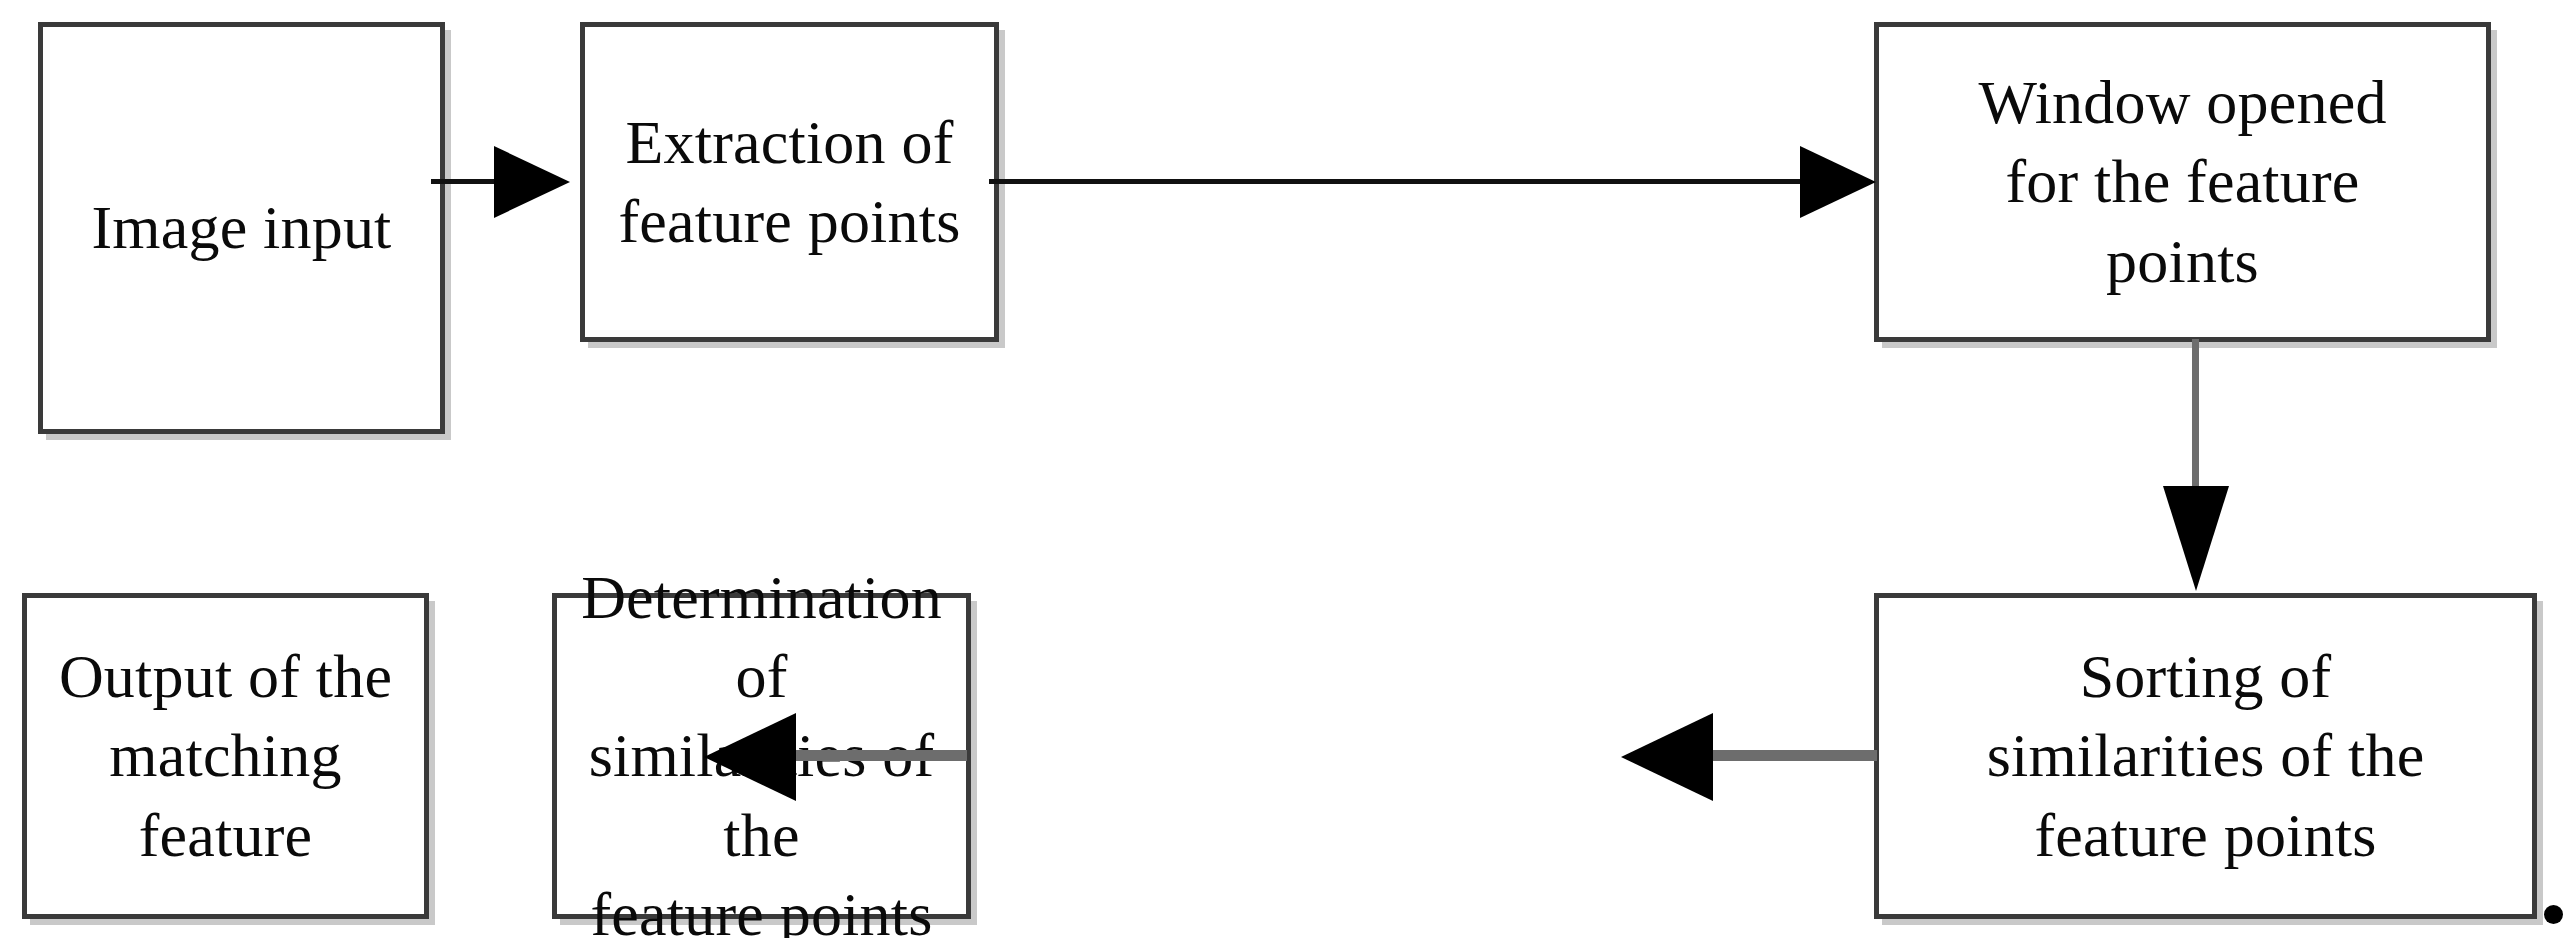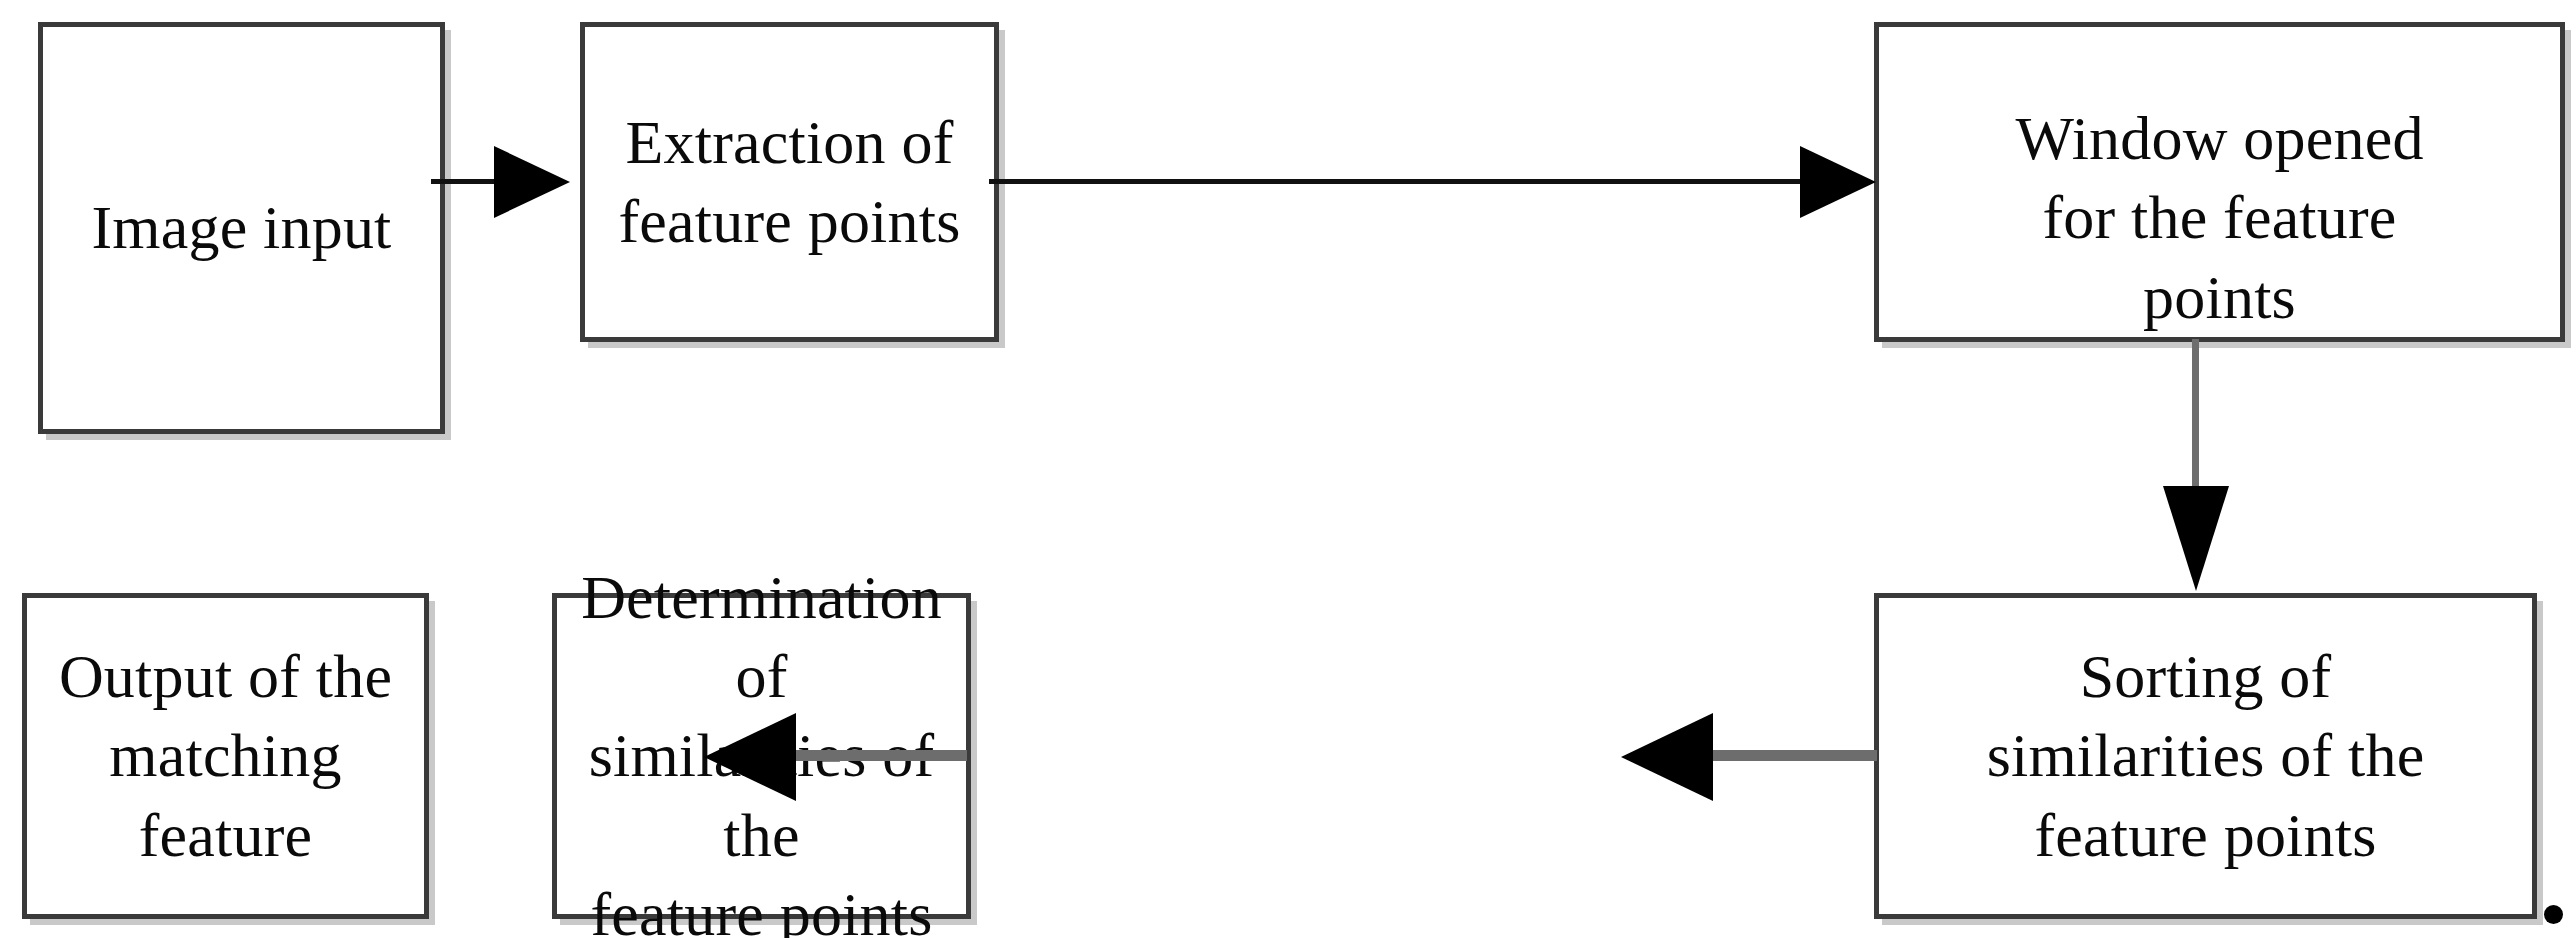--- a/index.html
+++ b/index.html
@@ -33,21 +33,21 @@
     line-height: 1.28;
     color: #0a0a0a;
     letter-spacing: 0.2px;
     padding: 0 14px;
     white-space: pre-line;
   }
 
   
   #node-image-input        { left: 38px;   top: 22px;  width: 407px; height: 412px; }
   #node-extraction         { left: 580px;  top: 22px;  width: 419px; height: 320px; }
-  #node-window-opened      { left: 1874px; top: 22px;  width: 691px; height: 320px; align-items: flex-end; }
+  #node-window-opened      { left: 1874px; top: 22px;  width: 617px; height: 320px; }
   #node-sorting            { left: 1874px; top: 593px; width: 663px; height: 326px; align-items: center; }
   #node-determination      { left: 552px;  top: 593px; width: 419px; height: 326px; }
   #node-output             { left: 22px;   top: 593px; width: 407px; height: 326px; }
 
   
   .conn { position: absolute; }
 
   
   .line-h-thin {
     position: absolute;

